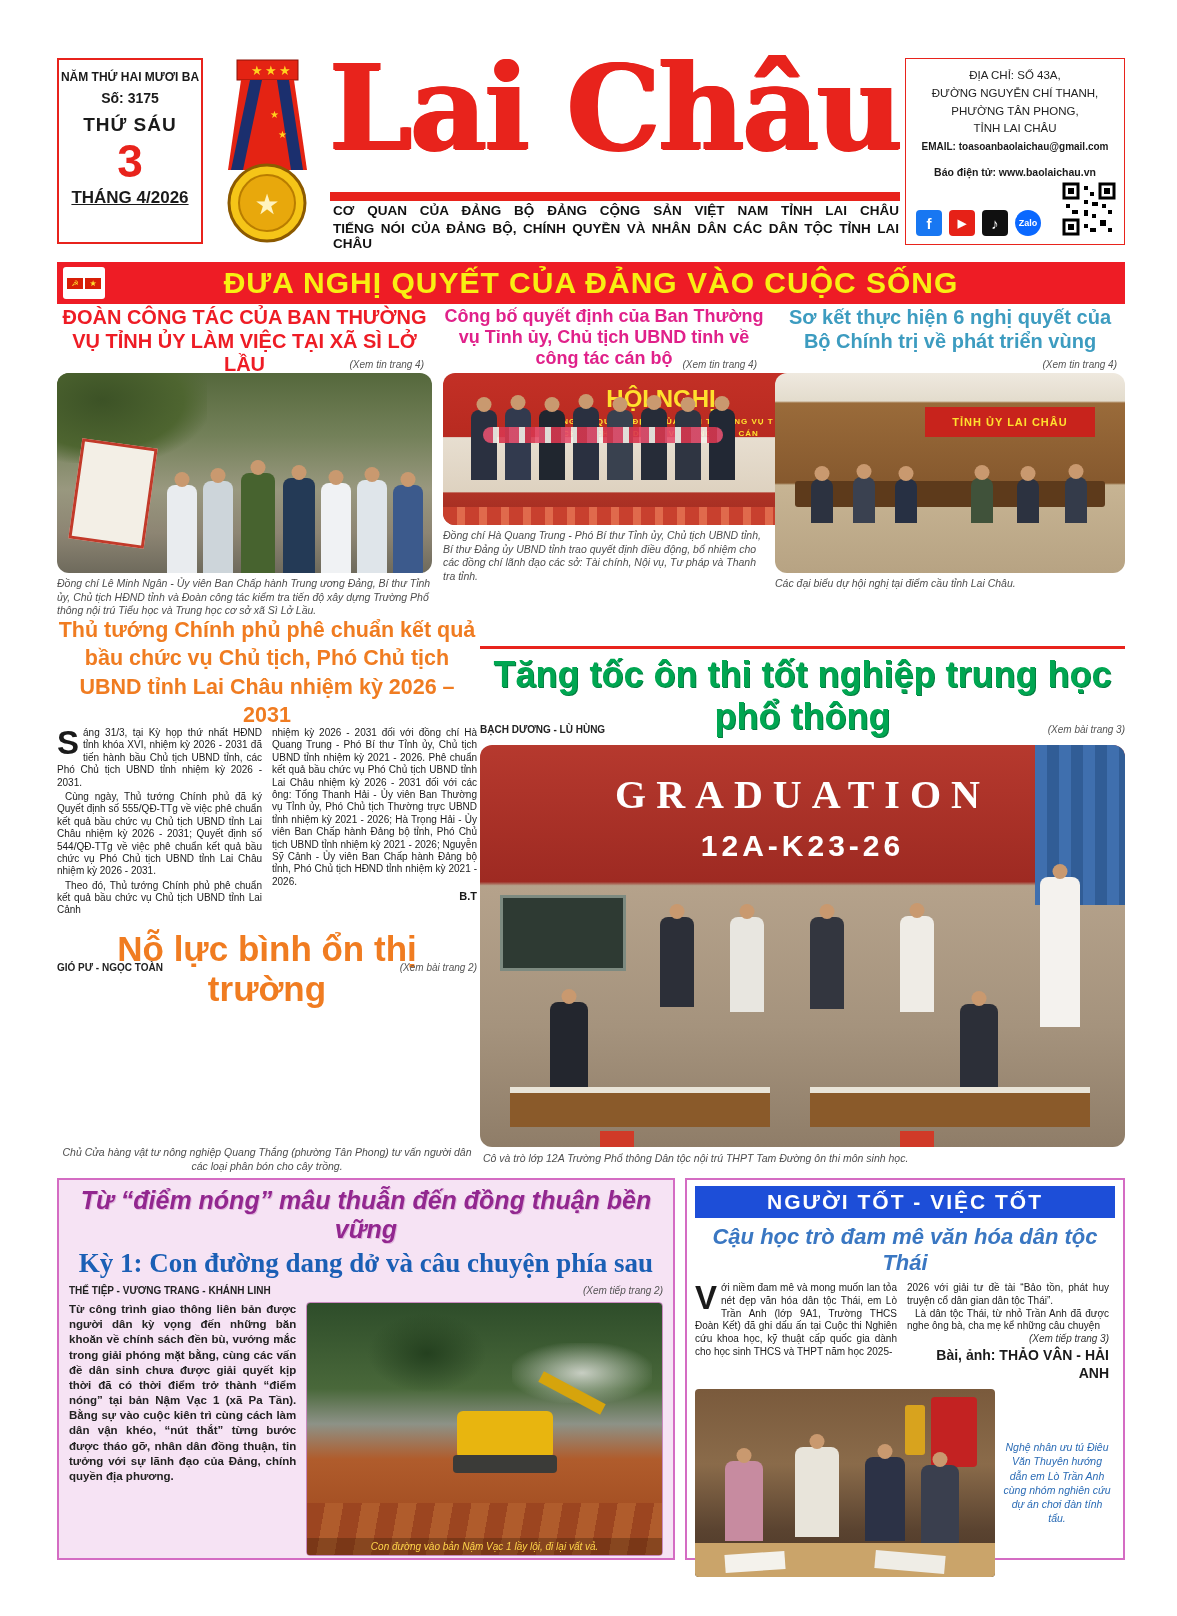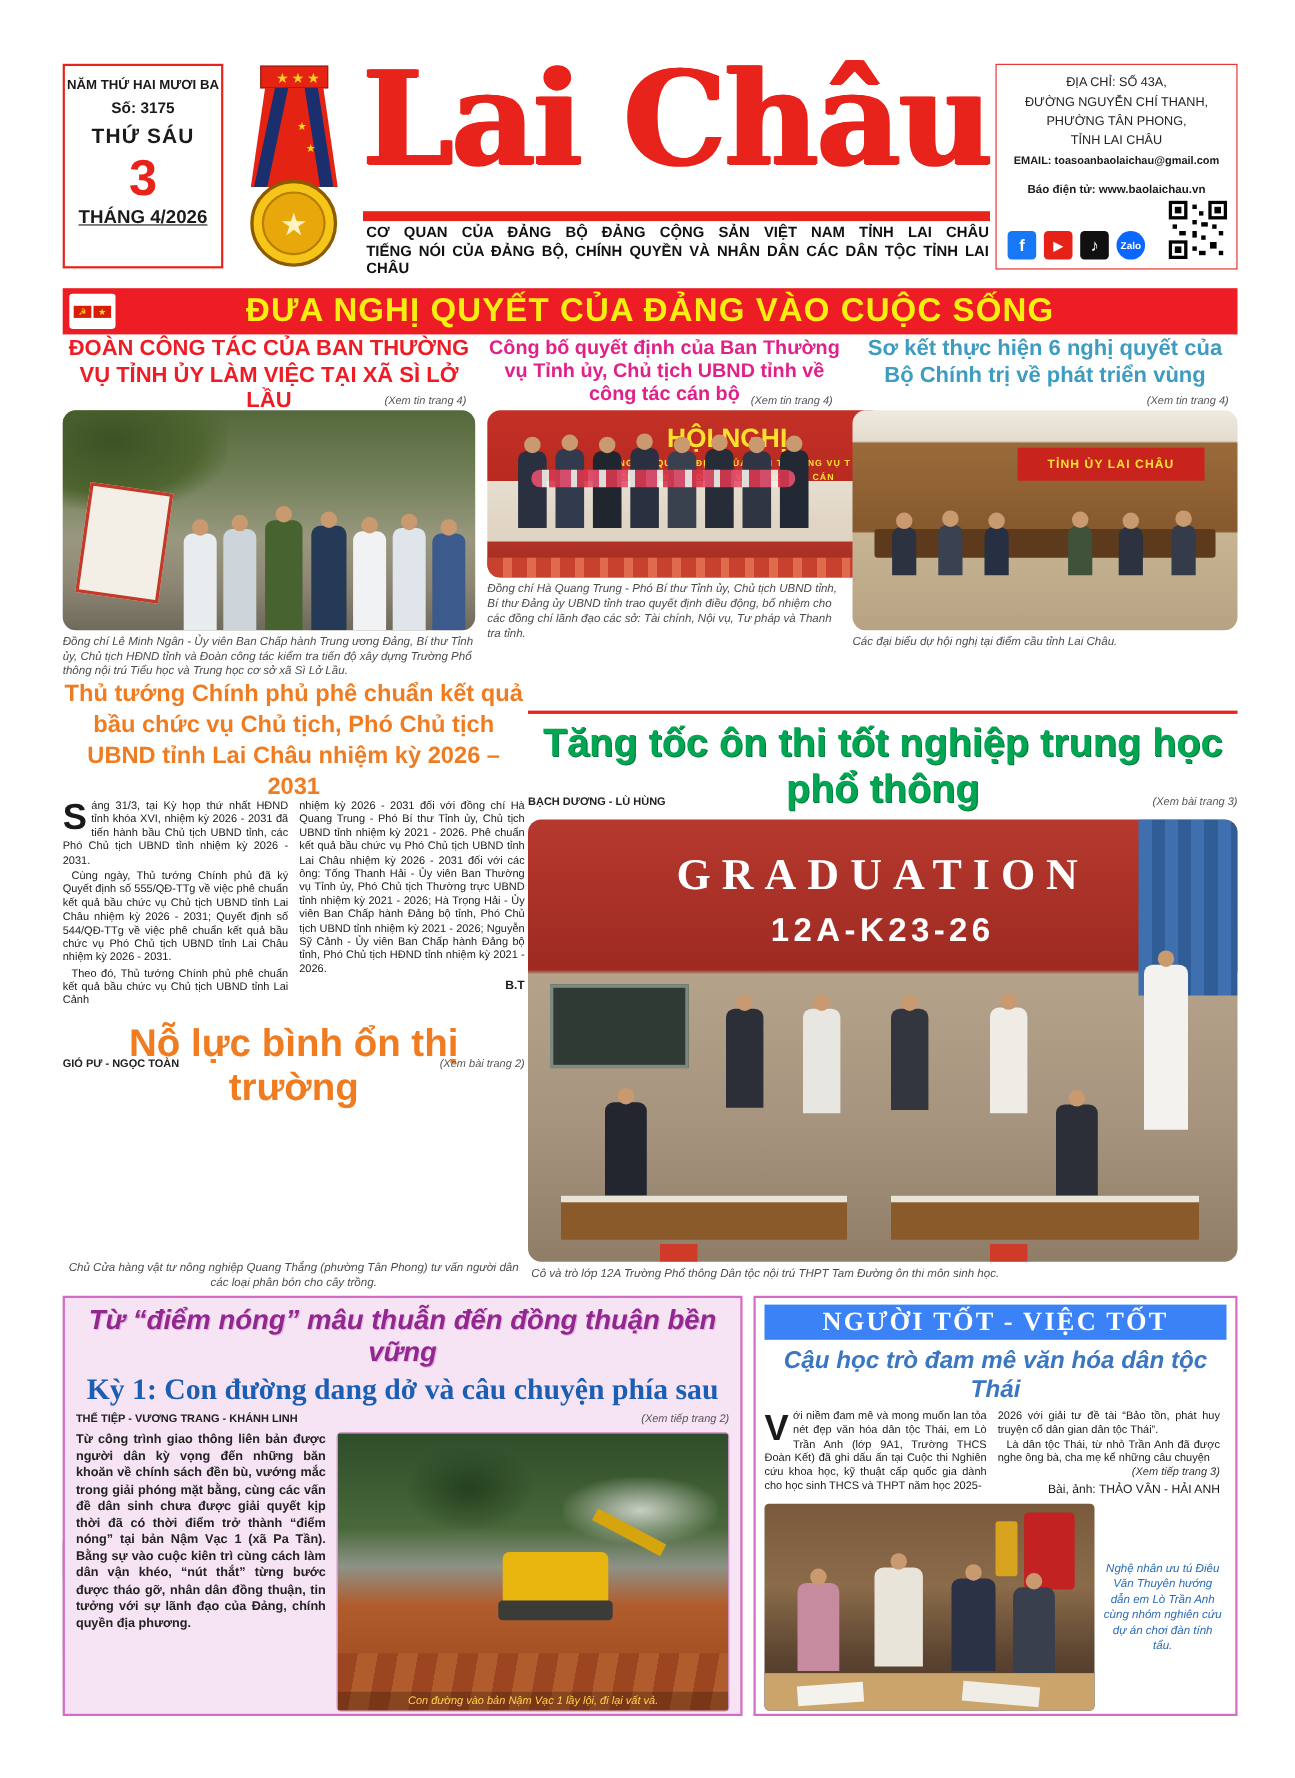--- a/index.html
+++ b/index.html
@@ -77,28 +77,28 @@
                  text-align:center;margin-top:4px;}
   .road-byrow{display:flex;justify-content:space-between;margin-top:6px;}
   .road-content{display:flex;gap:10px;margin-top:6px;}
   .road-text{width:228px;font-size:11.5px;font-weight:bold;line-height:1.32;text-align:justify;color:#222;}
   .road-photo{position:relative;width:356px;height:252px;border-radius:4px;overflow:hidden;
               border:1px solid #c98ac0;}
   .road-caption{position:absolute;left:0;right:0;bottom:0;padding:3px 8px;color:#ffd54a;
                 font-size:10px;font-style:italic;background:rgba(60,30,10,0.35);text-align:center;}
   .box-right{left:685px;top:1178px;width:440px;height:382px;background:#fff;
              border:2px solid #d46cc3;box-sizing:border-box;padding:6px 8px;}
-  .gp-banner{height:32px;background:#3b82f6;color:#fff;font-weight:bold;font-size:24px;
-             display:flex;align-items:center;justify-content:center;letter-spacing:2px;font-family:Liberation Serif, serif;}
+  .gp-banner{height:32px;background:#1d4ed8;color:#fff;font-weight:bold;font-size:21px;
+             display:flex;align-items:center;justify-content:center;letter-spacing:2px;}
   .gp-headline{color:#3a77c2;font-weight:bold;font-style:italic;font-size:22px;text-align:center;
                margin-top:6px;}
   .gp-body{display:flex;gap:10px;margin-top:6px;font-size:10px;line-height:1.28;text-align:justify;}
   .gp-col{width:202px;}
   .gp-ref{font-style:italic;text-align:right;font-size:10px;color:#333;}
-  .gp-byline{text-align:right;font-weight:normal;font-size:11px;margin-top:1px;}
+  .gp-byline{text-align:right;font-weight:bold;font-size:14px;margin-top:1px;}
   .gp-bottom{display:flex;gap:8px;margin-top:6px;}
   .gp-photo{position:relative;width:300px;height:188px;border-radius:4px;overflow:hidden;}
   .gp-caption{width:108px;color:#2a6bb5;font-size:10.5px;font-style:italic;line-height:1.35;
               text-align:center;align-self:center;}
   
   .scene-text{position:absolute;width:100%;text-align:center;color:#ffe12e;font-weight:bold;}
   .block{position:absolute;}
 </style>
 </head>
 <body>

